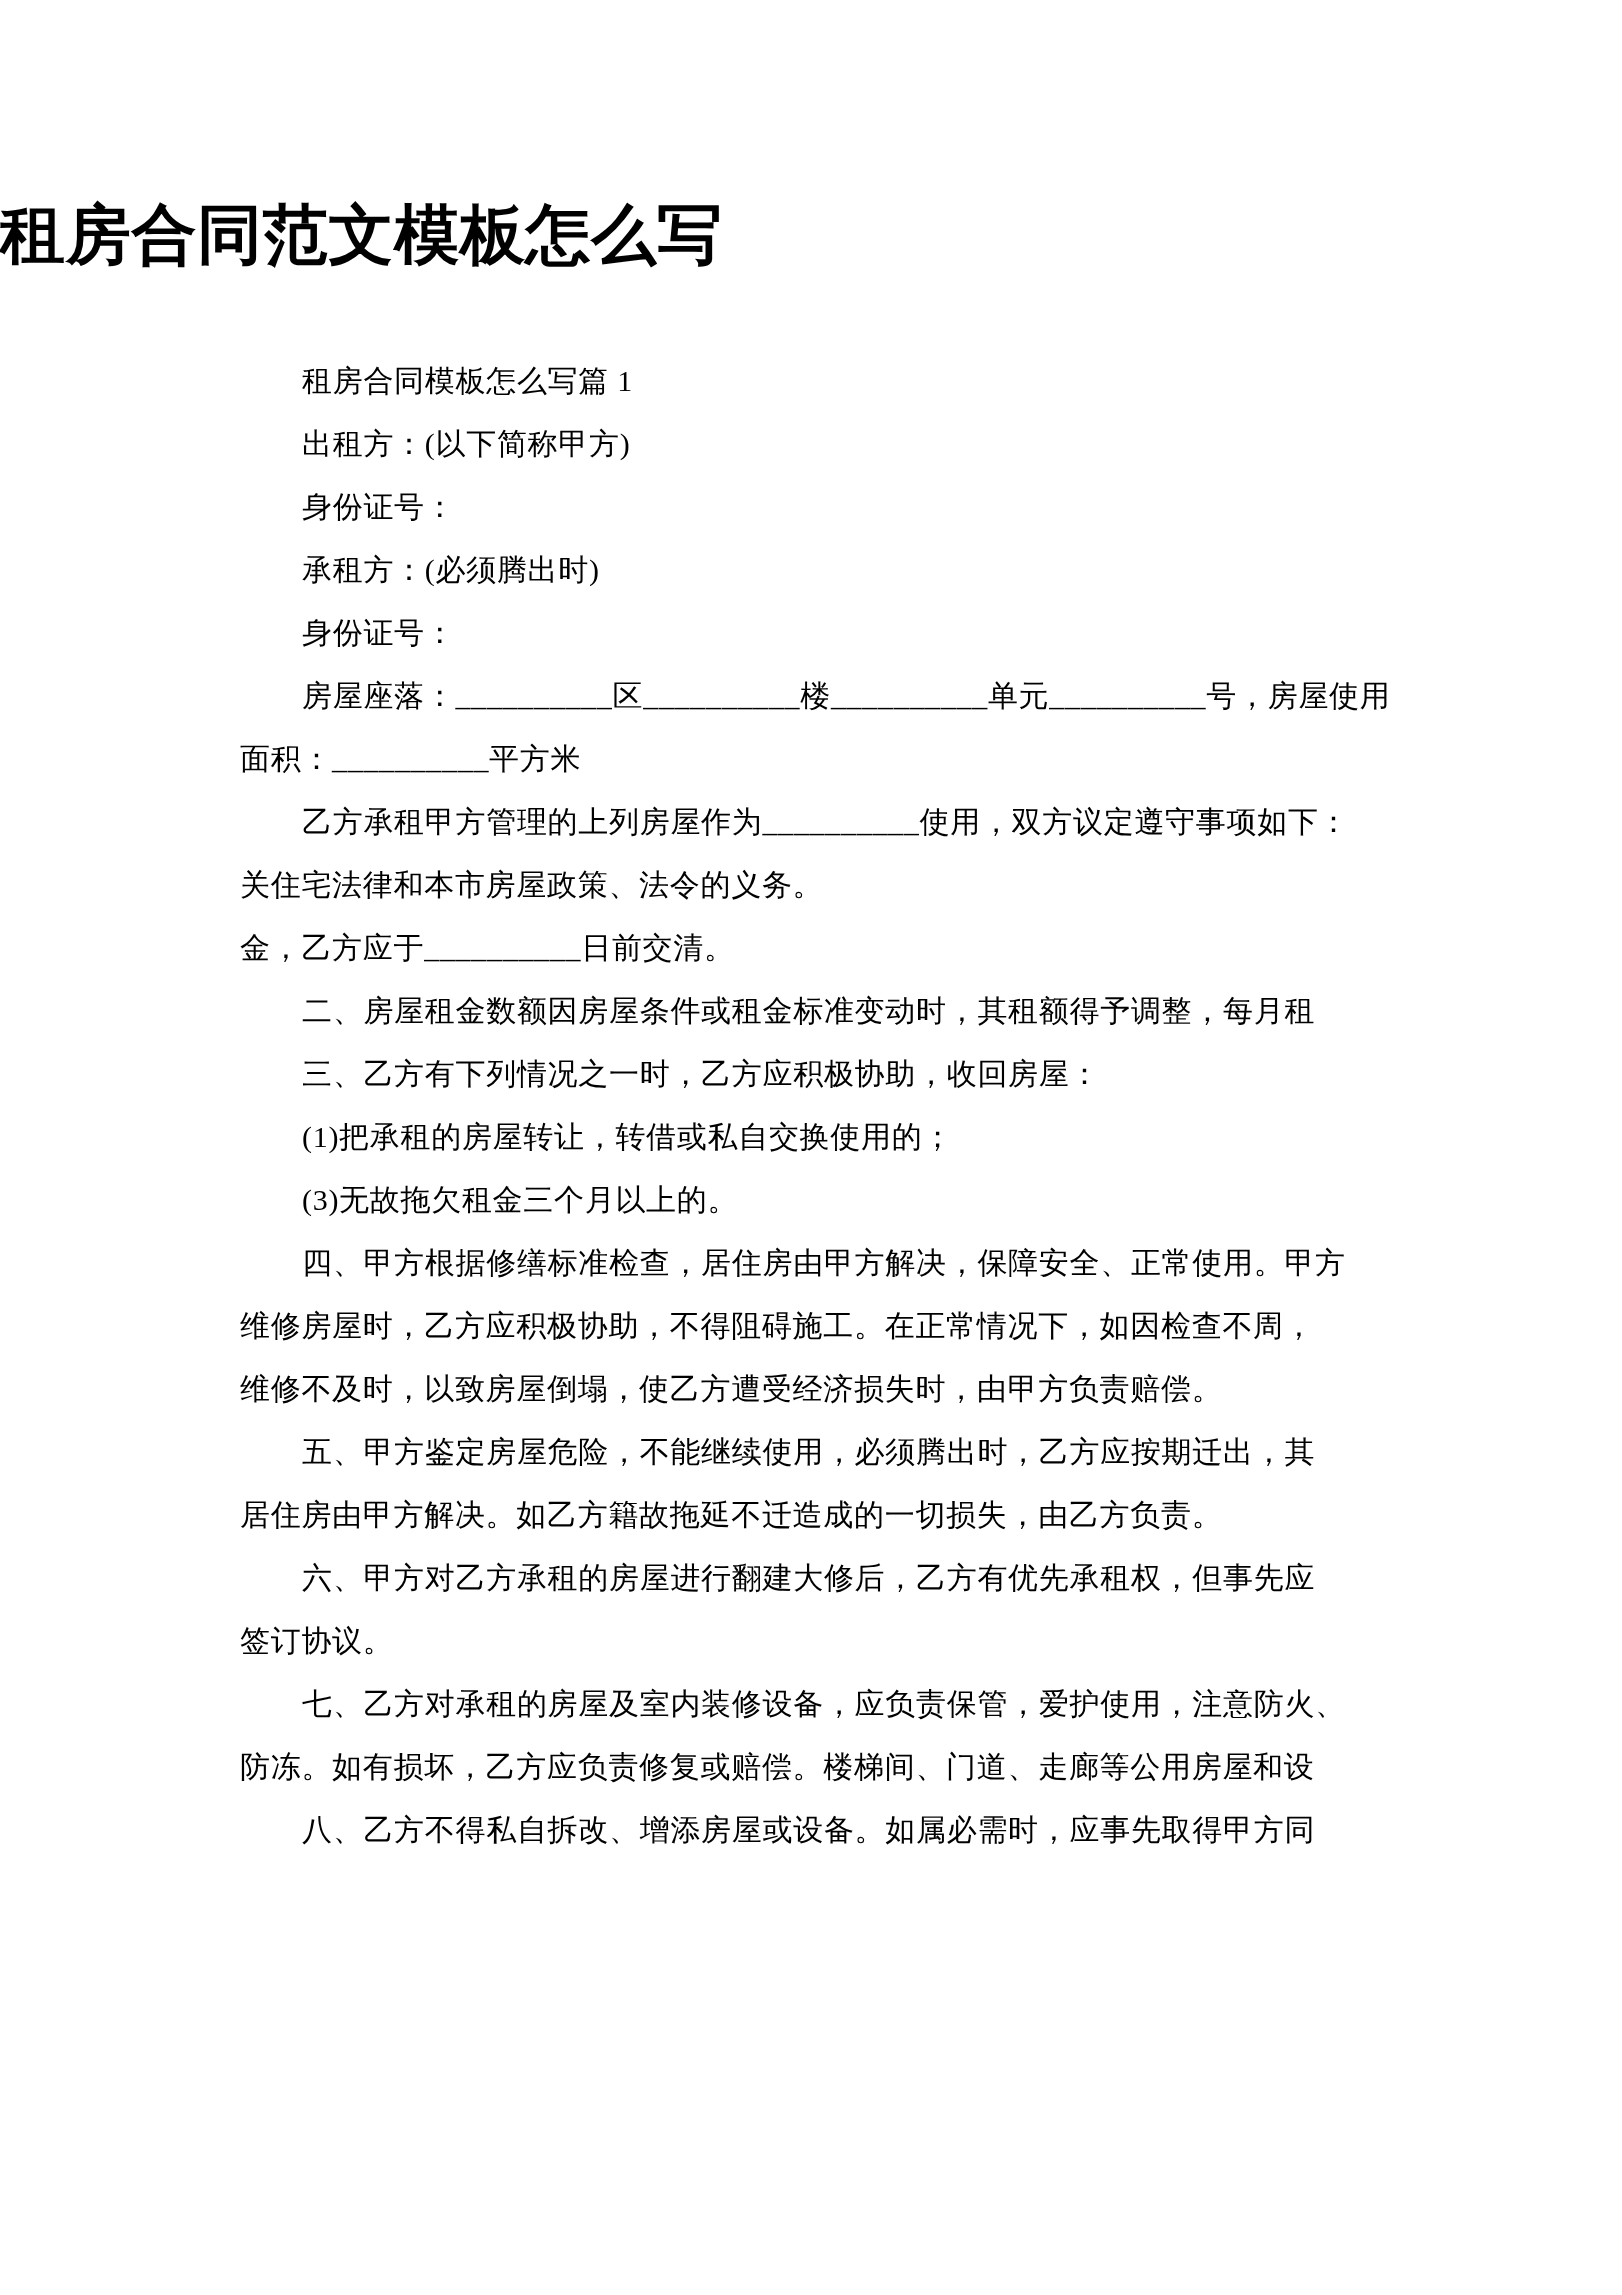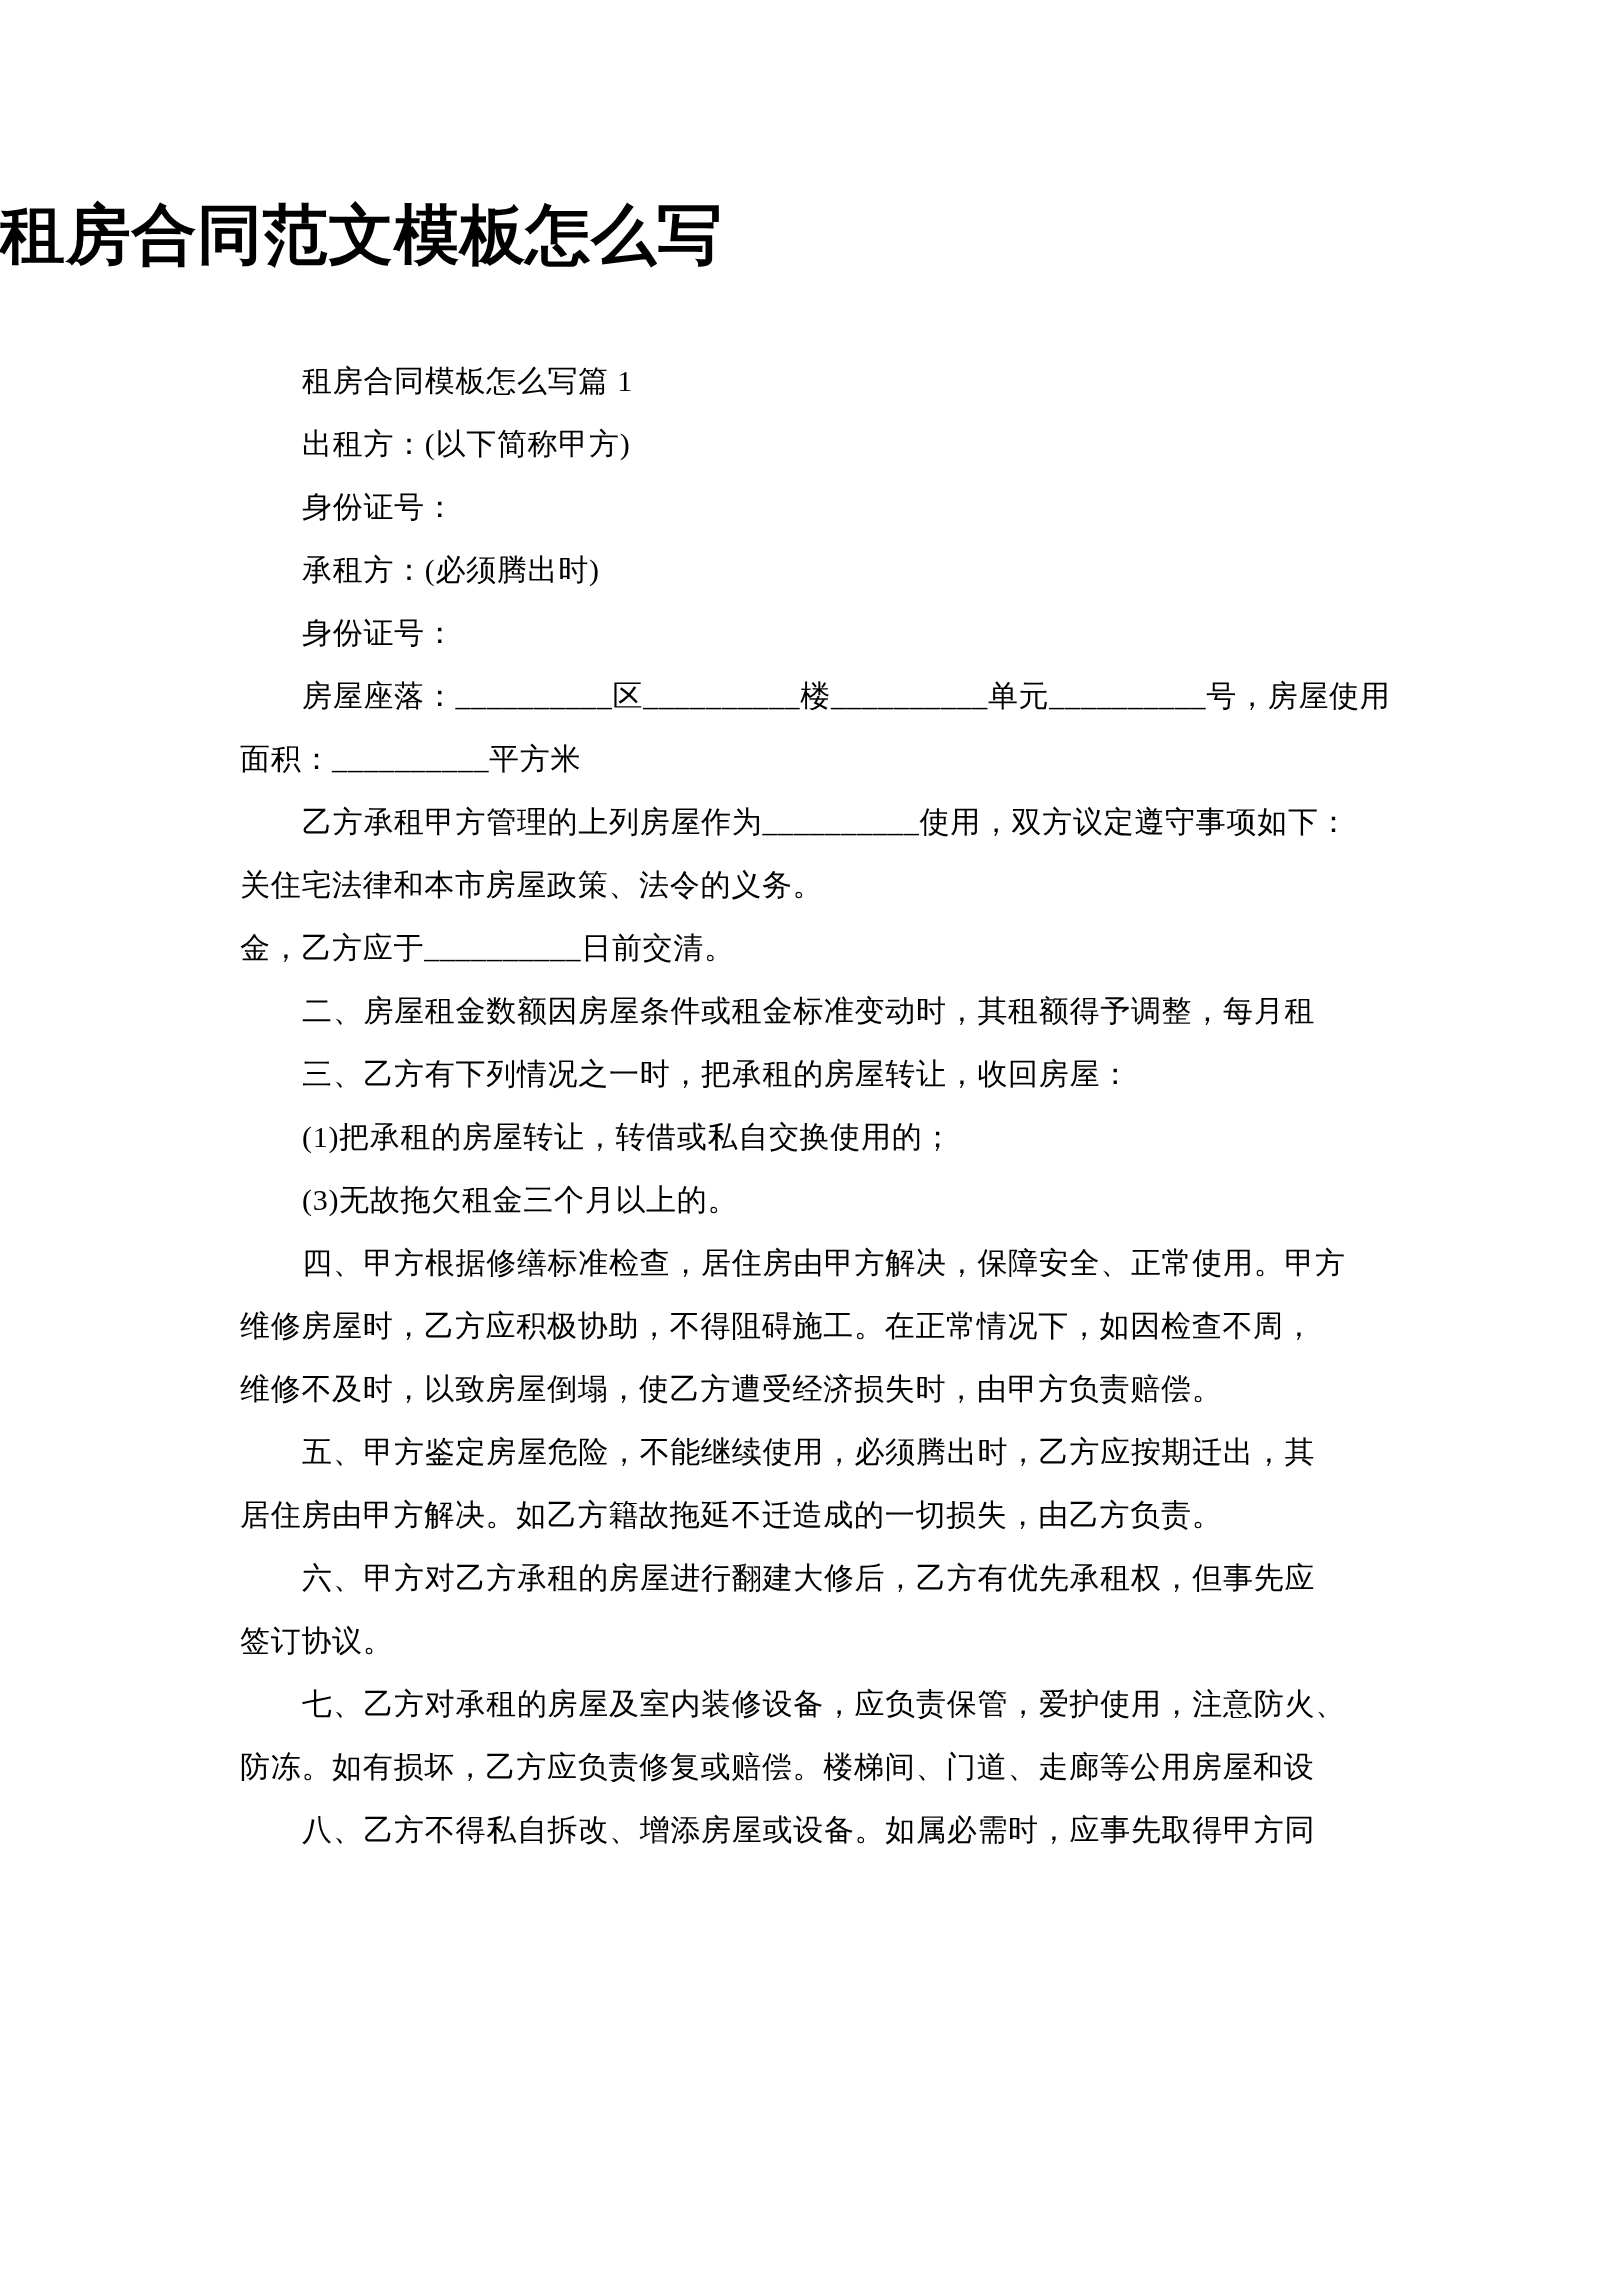--- a/index.html
+++ b/index.html
@@ -58,21 +58,21 @@
       <div class="text-line indent">出租方：(以下简称甲方)</div>
       <div class="text-line indent">身份证号：</div>
       <div class="text-line indent">承租方：(必须腾出时)</div>
       <div class="text-line indent">身份证号：</div>
       <div class="text-line indent">房屋座落：__________区__________楼__________单元__________号，房屋使用</div>
       <div class="text-line">面积：__________平方米</div>
       <div class="text-line indent">乙方承租甲方管理的上列房屋作为__________使用，双方议定遵守事项如下：</div>
       <div class="text-line">关住宅法律和本市房屋政策、法令的义务。</div>
       <div class="text-line">金，乙方应于__________日前交清。</div>
       <div class="text-line indent">二、房屋租金数额因房屋条件或租金标准变动时，其租额得予调整，每月租</div>
-      <div class="text-line indent">三、乙方有下列情况之一时，把承租的房屋转让，收回房屋：</div>
+      <div class="text-line indent">三、乙方有下列情况之一时，乙方应积极协助，收回房屋：</div>
       <div class="text-line indent">(1)把承租的房屋转让，转借或私自交换使用的；</div>
       <div class="text-line indent">(3)无故拖欠租金三个月以上的。</div>
       <div class="text-line indent">四、甲方根据修缮标准检查，居住房由甲方解决，保障安全、正常使用。甲方</div>
       <div class="text-line">维修房屋时，乙方应积极协助，不得阻碍施工。在正常情况下，如因检查不周，</div>
       <div class="text-line">维修不及时，以致房屋倒塌，使乙方遭受经济损失时，由甲方负责赔偿。</div>
       <div class="text-line indent">五、甲方鉴定房屋危险，不能继续使用，必须腾出时，乙方应按期迁出，其</div>
       <div class="text-line">居住房由甲方解决。如乙方籍故拖延不迁造成的一切损失，由乙方负责。</div>
       <div class="text-line indent">六、甲方对乙方承租的房屋进行翻建大修后，乙方有优先承租权，但事先应</div>
       <div class="text-line">签订协议。</div>
       <div class="text-line indent">七、乙方对承租的房屋及室内装修设备，应负责保管，爱护使用，注意防火、</div>

